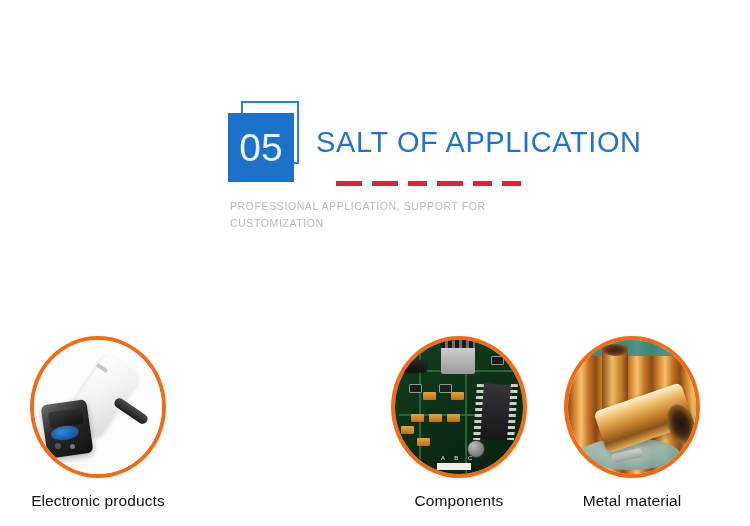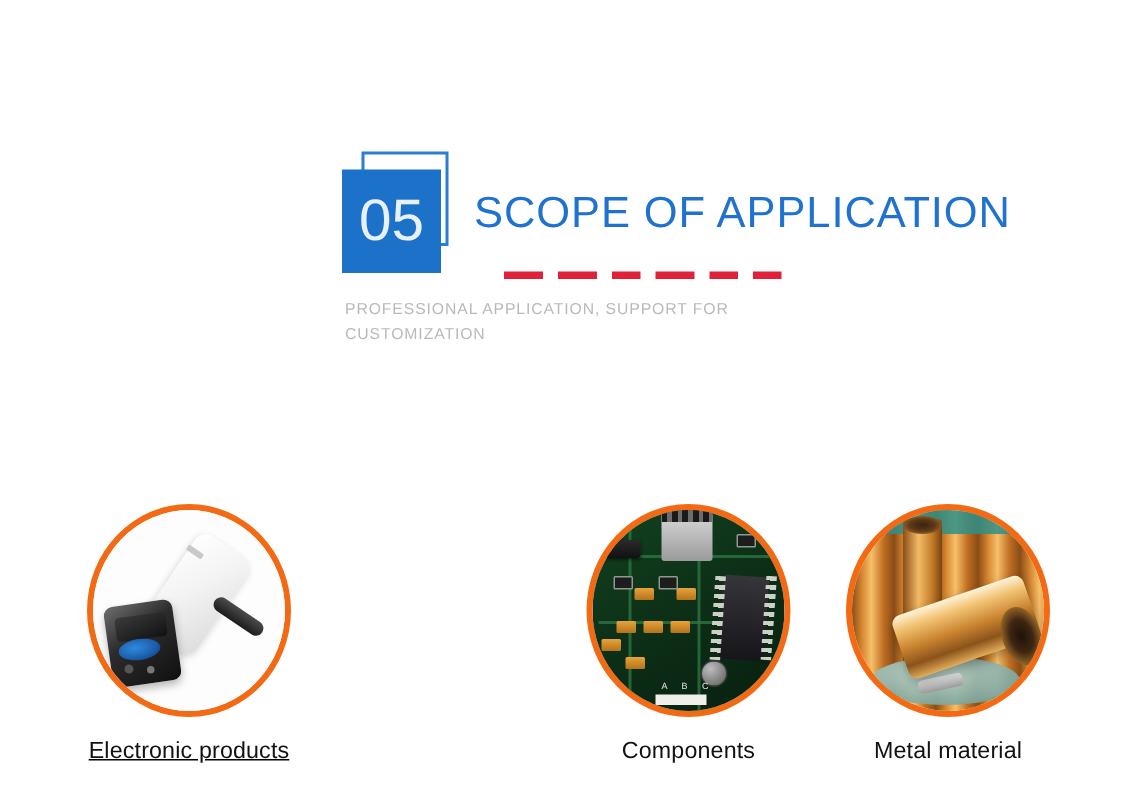--- a/index.html
+++ b/index.html
@@ -127,21 +127,21 @@
     top: 312px;
     width: 750px;
     height: 200px;
   }
   .card {
     position: absolute;
     top: 0;
     width: 172px;
     text-align: center;
   }
-  .card-1 { left: 40px; text-decoration: underline; }
+  .card-1 { left: 12px; }
   .card-2 { left: 203px; }
   .card-3 { left: 373px; }
   .card-4 { left: 546px; }
 
   .circle {
     position: relative;
     width: 136px;
     height: 142px;
     margin: 6px auto 0 auto;
     border: 4px solid #f26b14;
@@ -429,21 +429,21 @@
 <div id="page">
 
   <div class="header-block">
 
     <div class="badge-wrap">
       <div class="badge-outline"></div>
       <div class="badge-fill"></div>
       <div class="badge-number">05</div>
     </div>
 
-    <div class="section-title">SCOPE OF APPLICATION</div>
+    <div class="section-title">SALT OF APPLICATION</div>
 
     <div class="dash-row">
       <span class="dash"></span>
       <span class="dash"></span>
       <span class="dash short"></span>
       <span class="dash"></span>
       <span class="dash short"></span>
       <span class="dash short"></span>
     </div>
 

